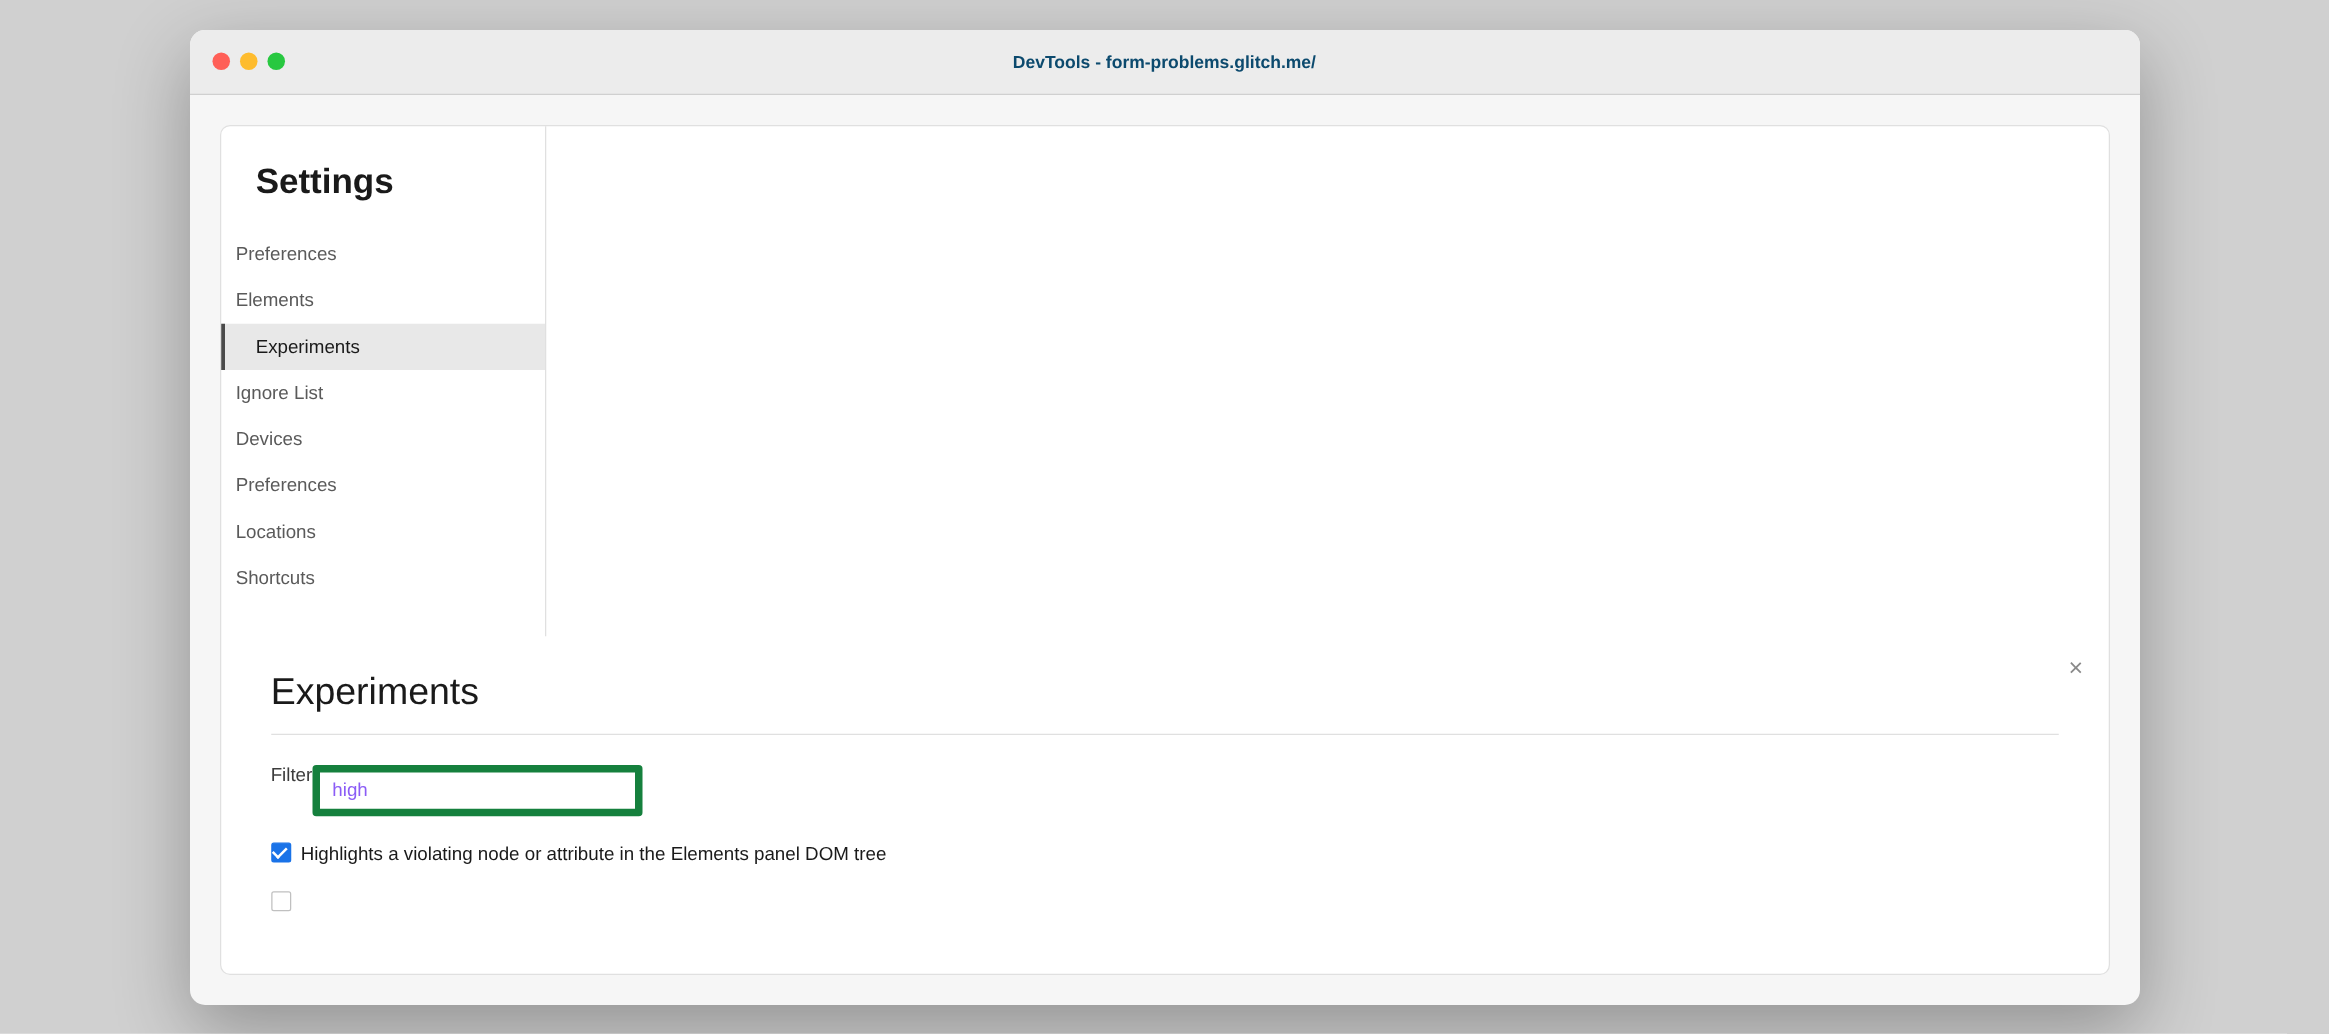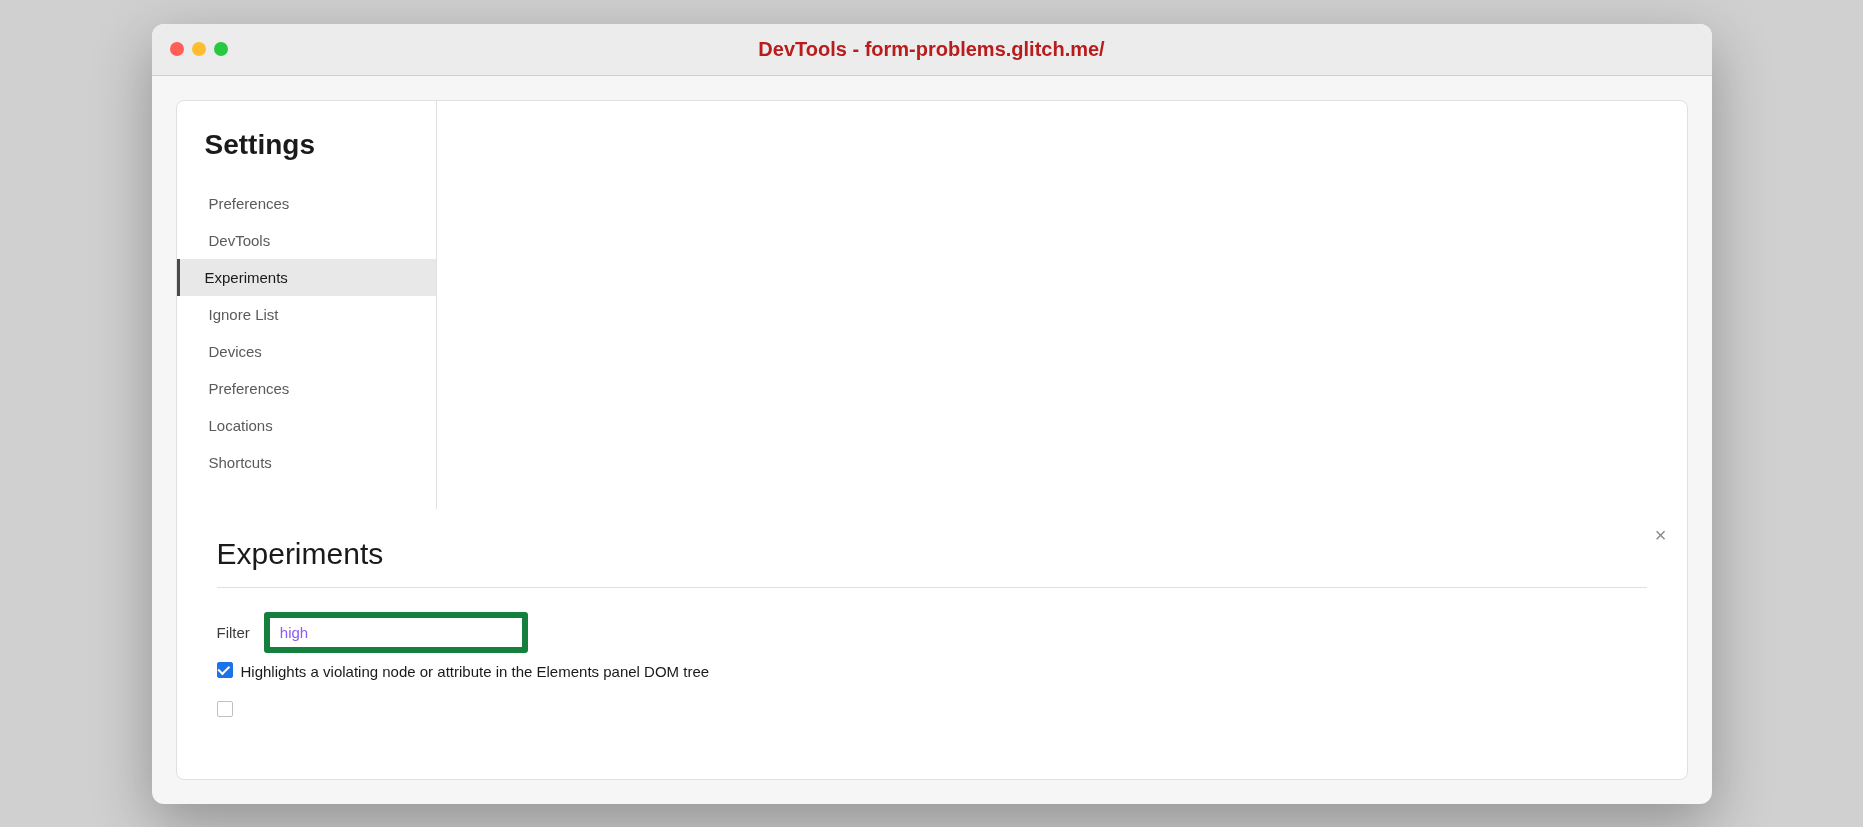--- a/index.html
+++ b/index.html
@@ -48,23 +48,23 @@
       width: 14px;
       height: 14px;
       border-radius: 50%;
     }
 
     .traffic-light.close { background: #ff5f57; }
     .traffic-light.minimize { background: #febc2e; }
     .traffic-light.maximize { background: #28c840; }
 
     .window-title {
-      font-size: 20px;
+      font-size: 14px;
       font-weight: 600;
-      color: #b91c1c;
+      color: #0c4a6e;
     }
 
     .window-body {
       display: flex;
       background: #ffffff;
       margin: 24px;
       border-radius: 8px;
       border: 1px solid #e0e0e0;
       min-height: 680px;
       position: relative;
@@ -79,21 +79,21 @@
     }
 
     .sidebar-heading {
       font-size: 28px;
       font-weight: 700;
       color: #1a1a1a;
       padding: 0 28px 24px 28px;
     }
 
     .sidebar-item {
-      padding: 10px 32px;
+      padding: 10px 12px;
       font-size: 15px;
       color: #5a5a5a;
       cursor: pointer;
       display: flex;
       align-items: flex-end;
     }
 
     .sidebar-item.active {
       background: #e8e8e8;
       color: #1a1a1a;
@@ -128,23 +128,21 @@
     }
 
     .divider {
       border: none;
       border-top: 1px solid #e0e0e0;
       margin-bottom: 24px;
     }
 
     .filter-row {
       display: flex;
-      align-items: center;
-      gap: 14px;
-      margin-bottom: 8px;
+      margin-bottom: 20px;
     }
 
     .filter-label {
       font-size: 15px;
       color: #3c3c3c;
     }
 
     .filter-input {
       border: 6px solid #15803d;
       border-radius: 3px;
@@ -226,21 +224,21 @@
 
   <div class="window-body">
 
     <div class="sidebar">
       <div class="sidebar-heading">Settings</div>
 
       <div class="sidebar-item">
         <span>Preferences</span>
       </div>
       <div class="sidebar-item">
-        <span>DevTools</span>
+        <span>Elements</span>
       </div>
       <div class="sidebar-item active">
         <span>Experiments</span>
       </div>
       <div class="sidebar-item">
         <span>Ignore List</span>
       </div>
       <div class="sidebar-item">
         <span>Devices</span>
       </div>

